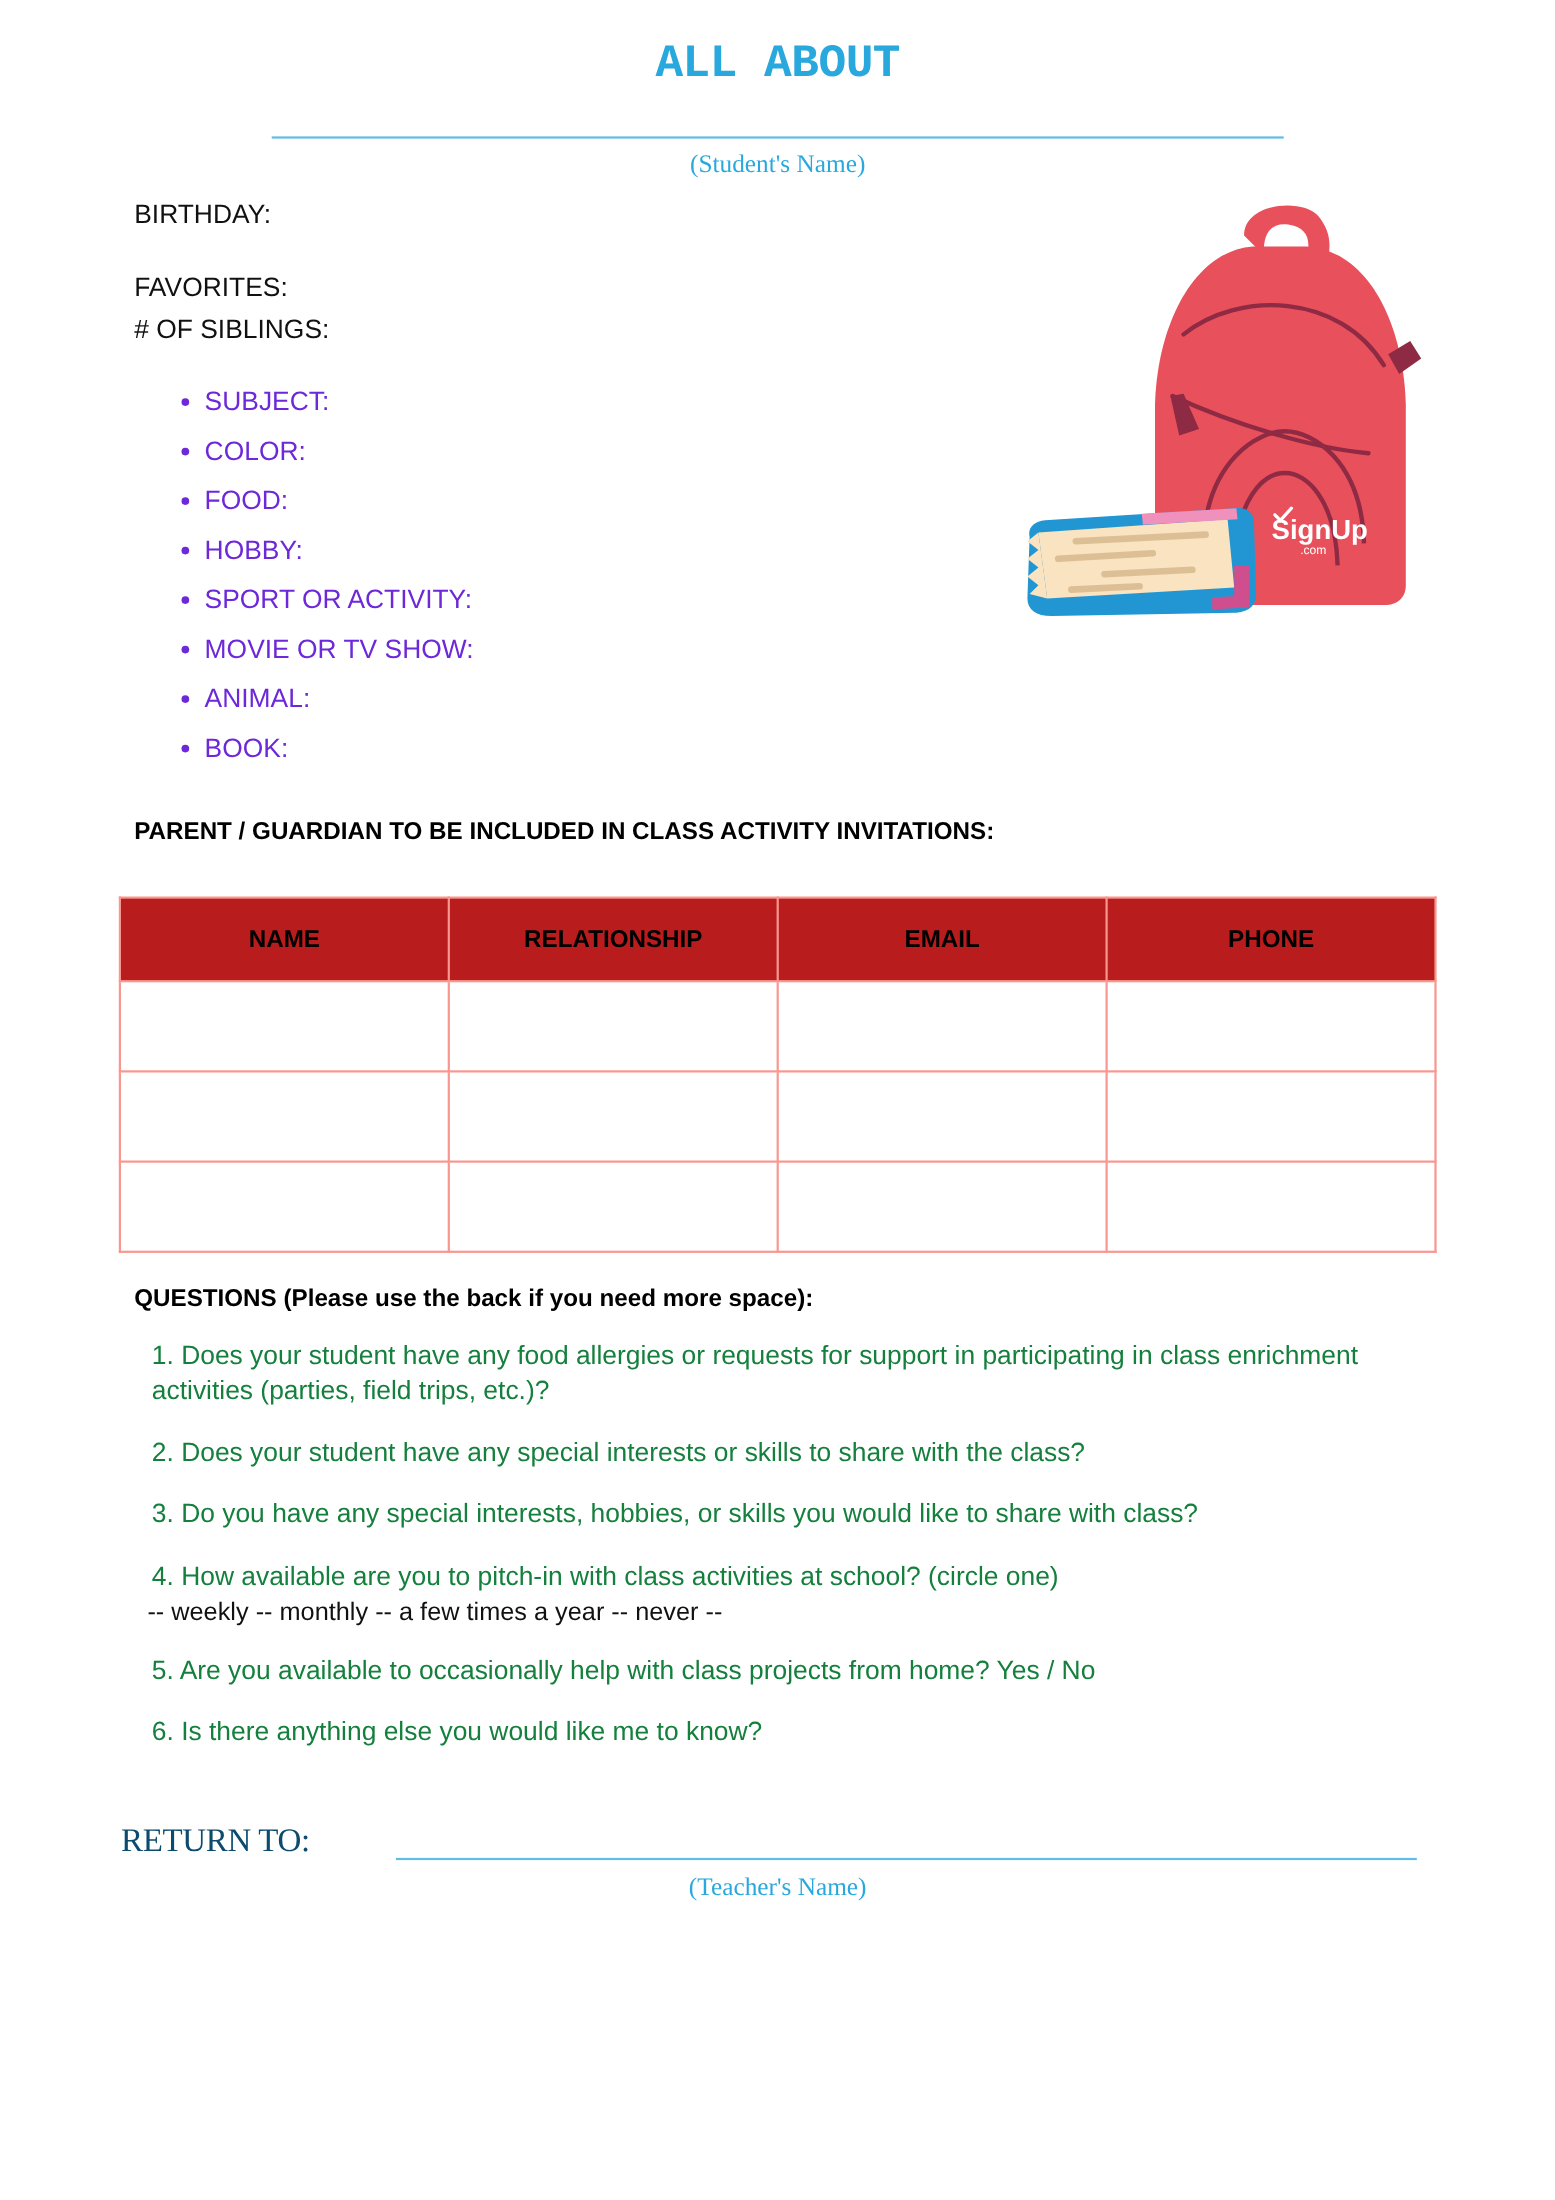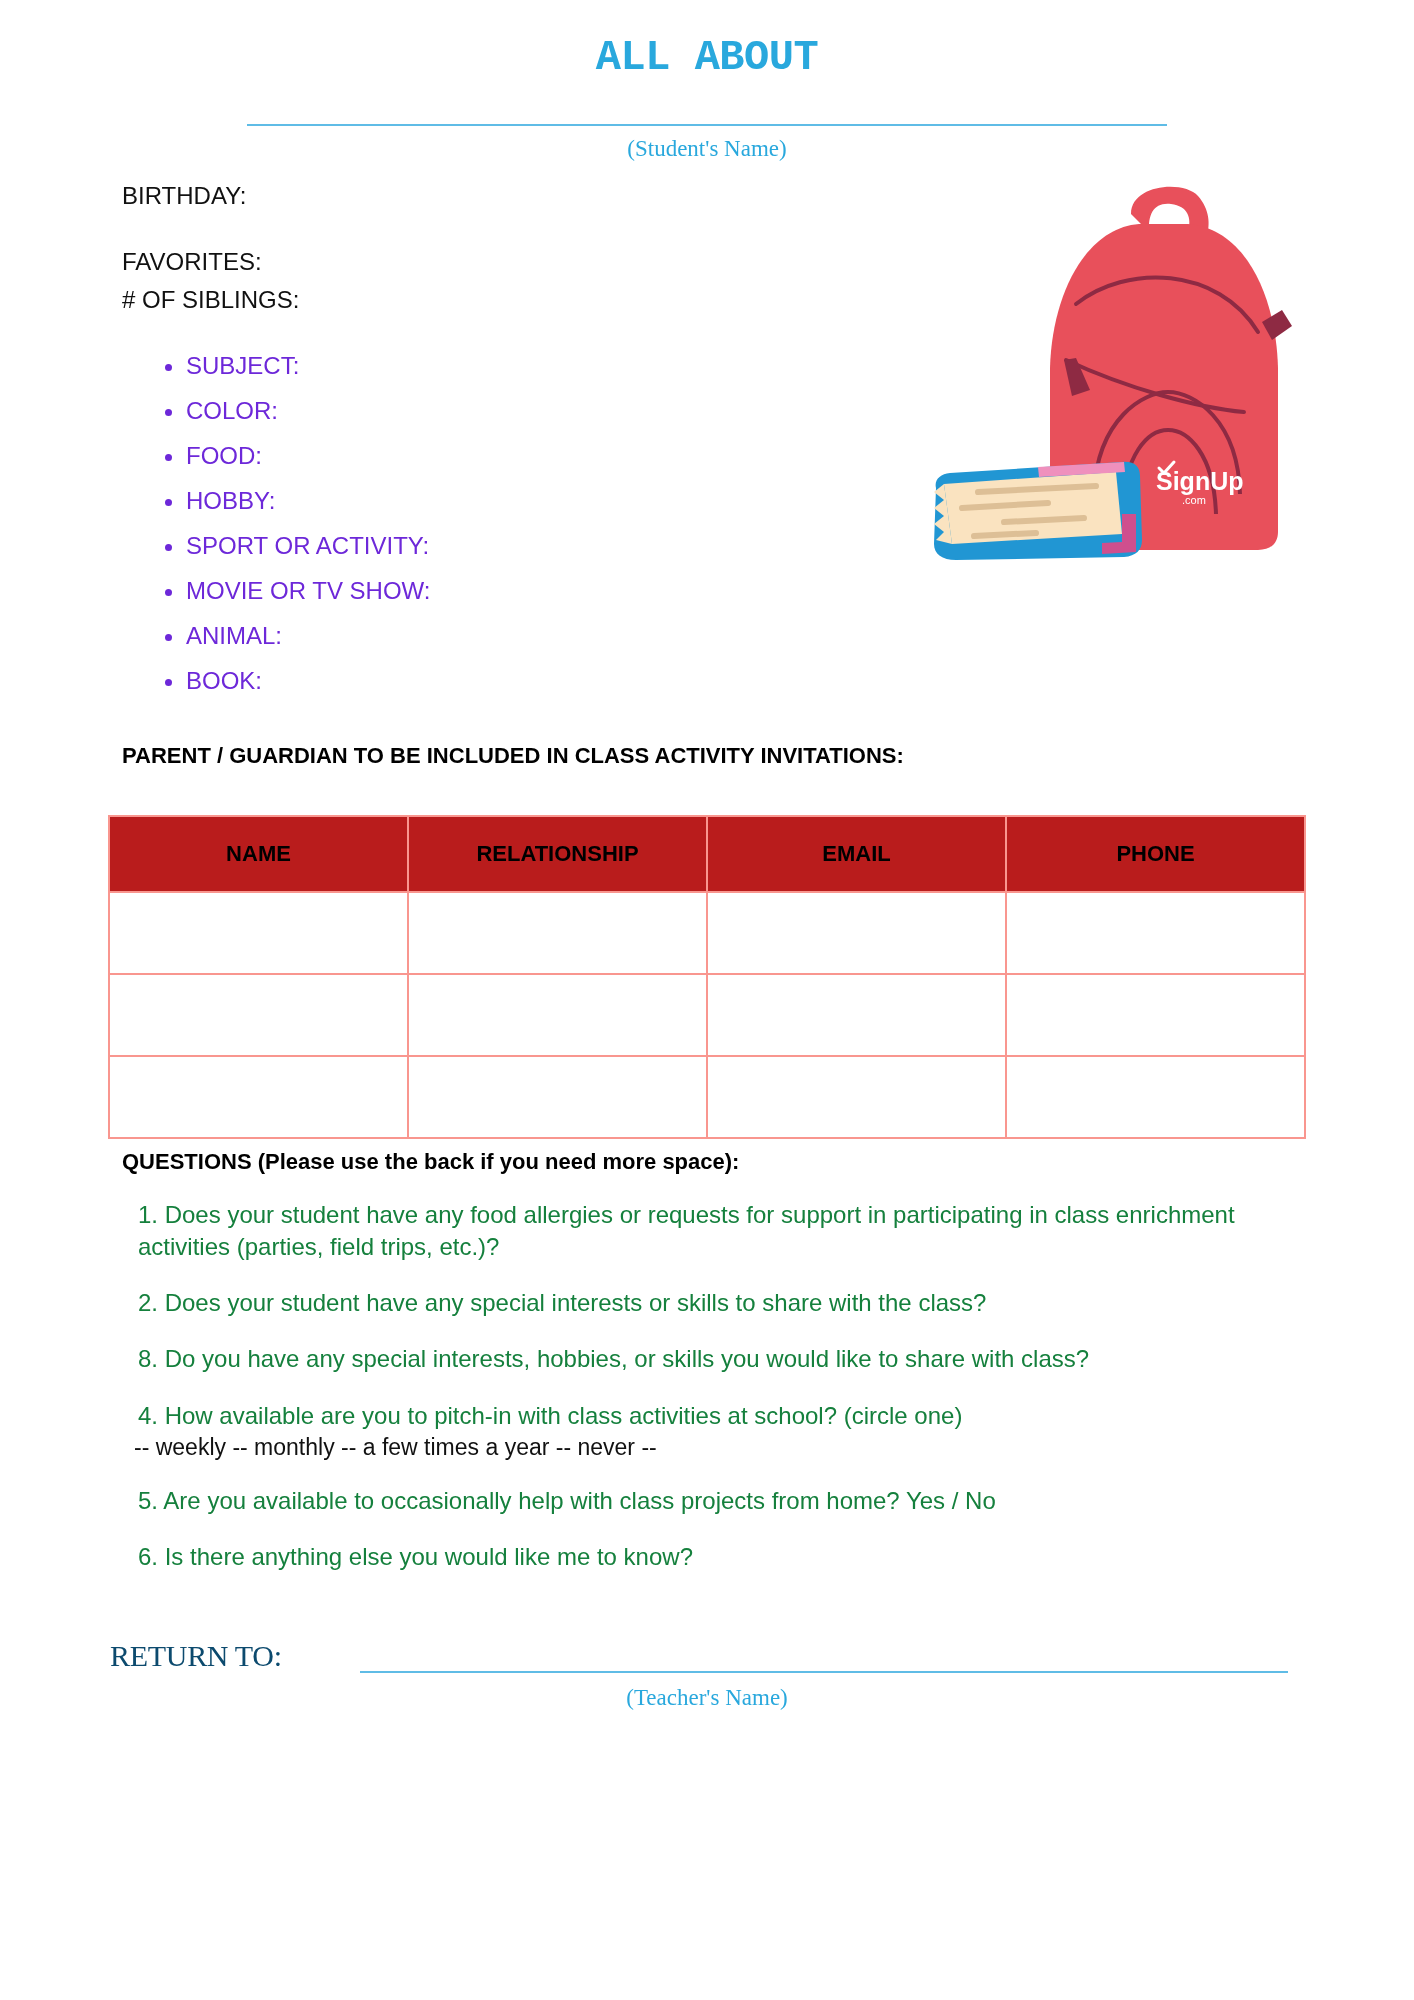--- a/index.html
+++ b/index.html
@@ -109,21 +109,21 @@
     font-weight: bold;
     text-align: center;
     color: #000;
   }
   table.parent-table td { height: 82px; background: #ffffff; }
 
   
   .questions-heading {
     font-size: 22px;
     font-weight: bold;
-    margin: 10px 0 0 122px;
+    margin: 28px 0 0 122px;
   }
 
   .q {
     font-size: 24px;
     line-height: 1.34;
     margin: 24px 0 0 138px;
     max-width: 1180px;
     color: #15803d;
   }
   .q-sub { font-size: 23px; margin: 2px 0 0 134px; color: #111; }
@@ -260,21 +260,21 @@
         <td></td>
         <td></td>
       </tr>
     </tbody>
   </table>
 
   <div class="questions-heading">QUESTIONS (Please use the back if you need more space):</div>
 
   <div class="q">1. Does your student have any food allergies or requests for support in participating in class enrichment activities (parties, field trips, etc.)?</div>
   <div class="q">2. Does your student have any special interests or skills to share with the class?</div>
-  <div class="q">8. Do you have any special interests, hobbies, or skills you would like to share with class?</div>
+  <div class="q">3. Do you have any special interests, hobbies, or skills you would like to share with class?</div>
   <div class="q">4. How available are you to pitch-in with class activities at school? (circle one)</div>
   <div class="q-sub">-- weekly -- monthly -- a few times a year -- never --</div>
   <div class="q">5. Are you available to occasionally help with class projects from home? Yes / No</div>
   <div class="q">6. Is there anything else you would like me to know?</div>
 
   <div class="footer">
     <div class="return-to">RETURN TO:</div>
     <div class="return-rule"></div>
     <div class="teacher-caption">(Teacher's Name)</div>
   </div>

